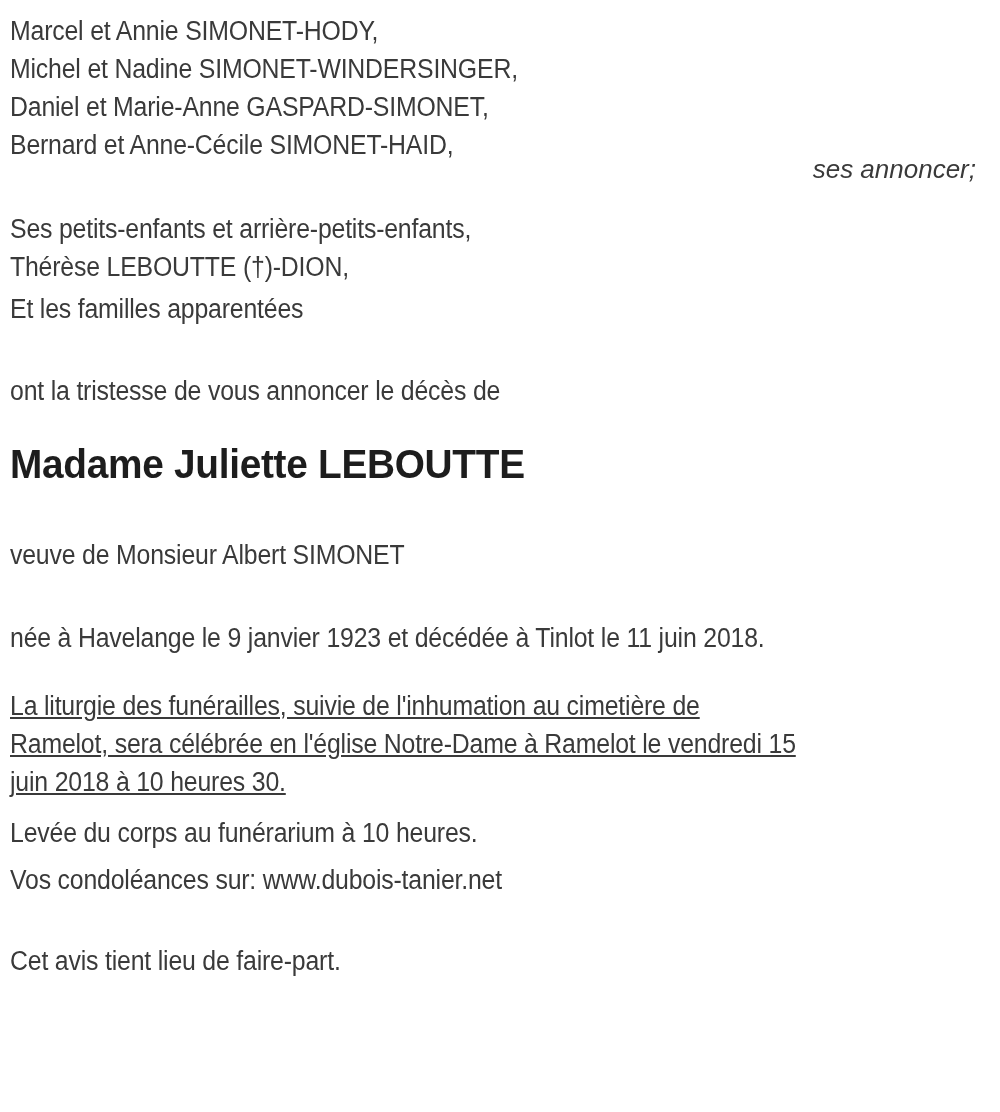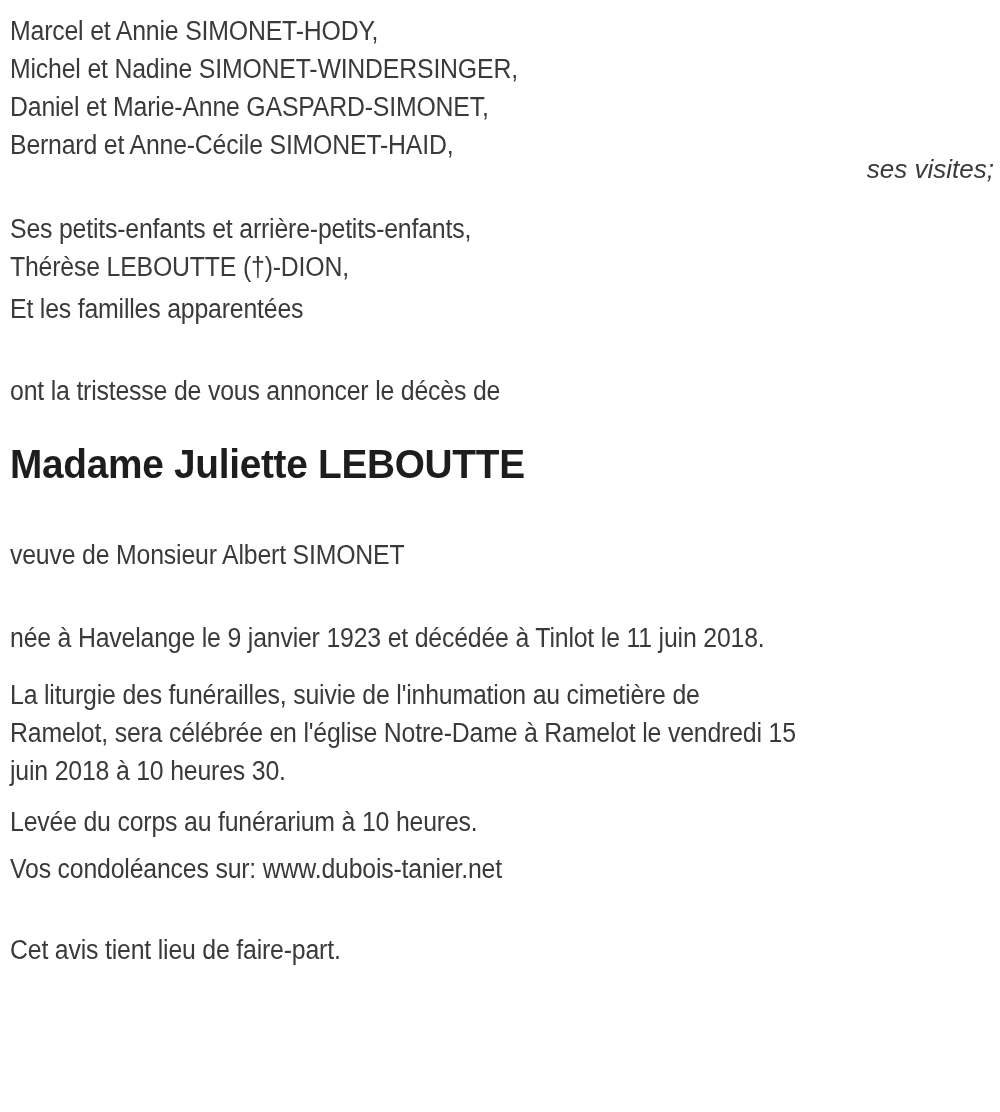--- a/index.html
+++ b/index.html
@@ -5,21 +5,21 @@
   html, body {
     margin: 0;
     padding: 0;
     background: #ffffff;
   }
   .page {
     position: relative;
     width: 1000px;
     height: 1112px;
     box-sizing: border-box;
-    padding: 12px 6px 0 10px;
+    padding: 12px 24px 0 10px;
     overflow: hidden;
     background: #ffffff;
     font-family: "Liberation Sans", sans-serif;
     color: #3a3a3a;
   }
   
   .line {
     font-size: 27px;
     line-height: 38px;
     white-space: nowrap;
@@ -48,38 +48,38 @@
     font-weight: bold;
     color: #1d1d1d;
     white-space: nowrap;
     letter-spacing: -0.3px;
     transform: scaleX(0.97);
     transform-origin: 0 50%;
   }
   .line-widow { margin-top: 48px; }
   .line-birth { margin-top: 45px; }
   .para-repose { margin-top: 9px; }
-  .para-funeral { margin-top: 19px; }
+  .para-funeral { margin-top: 30px; text-decoration: underline; }
   .line-levee { margin-top: 13px; }
   .line-condolences { margin-top: 9px; }
   .line-closing { margin-top: 43px; }
 </style>
 </head>
 <body>
 
 <div class="page">
 
   <div>
     <div class="line">Marcel et Annie SIMONET-HODY,</div>
     <div class="line">Michel et Nadine SIMONET-WINDERSINGER,</div>
     <div class="line">Daniel et Marie-Anne GASPARD-SIMONET,</div>
     <div class="line">Bernard et Anne-Cécile SIMONET-HAID,</div>
   </div>
 
-  <div class="relation relation-children">ses visites;</div>
+  <div class="relation relation-children">ses annoncer;</div>
 
   <div class="block-relatives">
     <div class="line">Ses petits-enfants et arrière-petits-enfants,</div>
     <div class="line">Thérèse LEBOUTTE (†)-DION,</div>
   </div>
 
 
   <div class="line line-families">Et les familles apparentées</div>
 
   <div class="line line-announce">ont la tristesse de vous annoncer le décès de</div>

